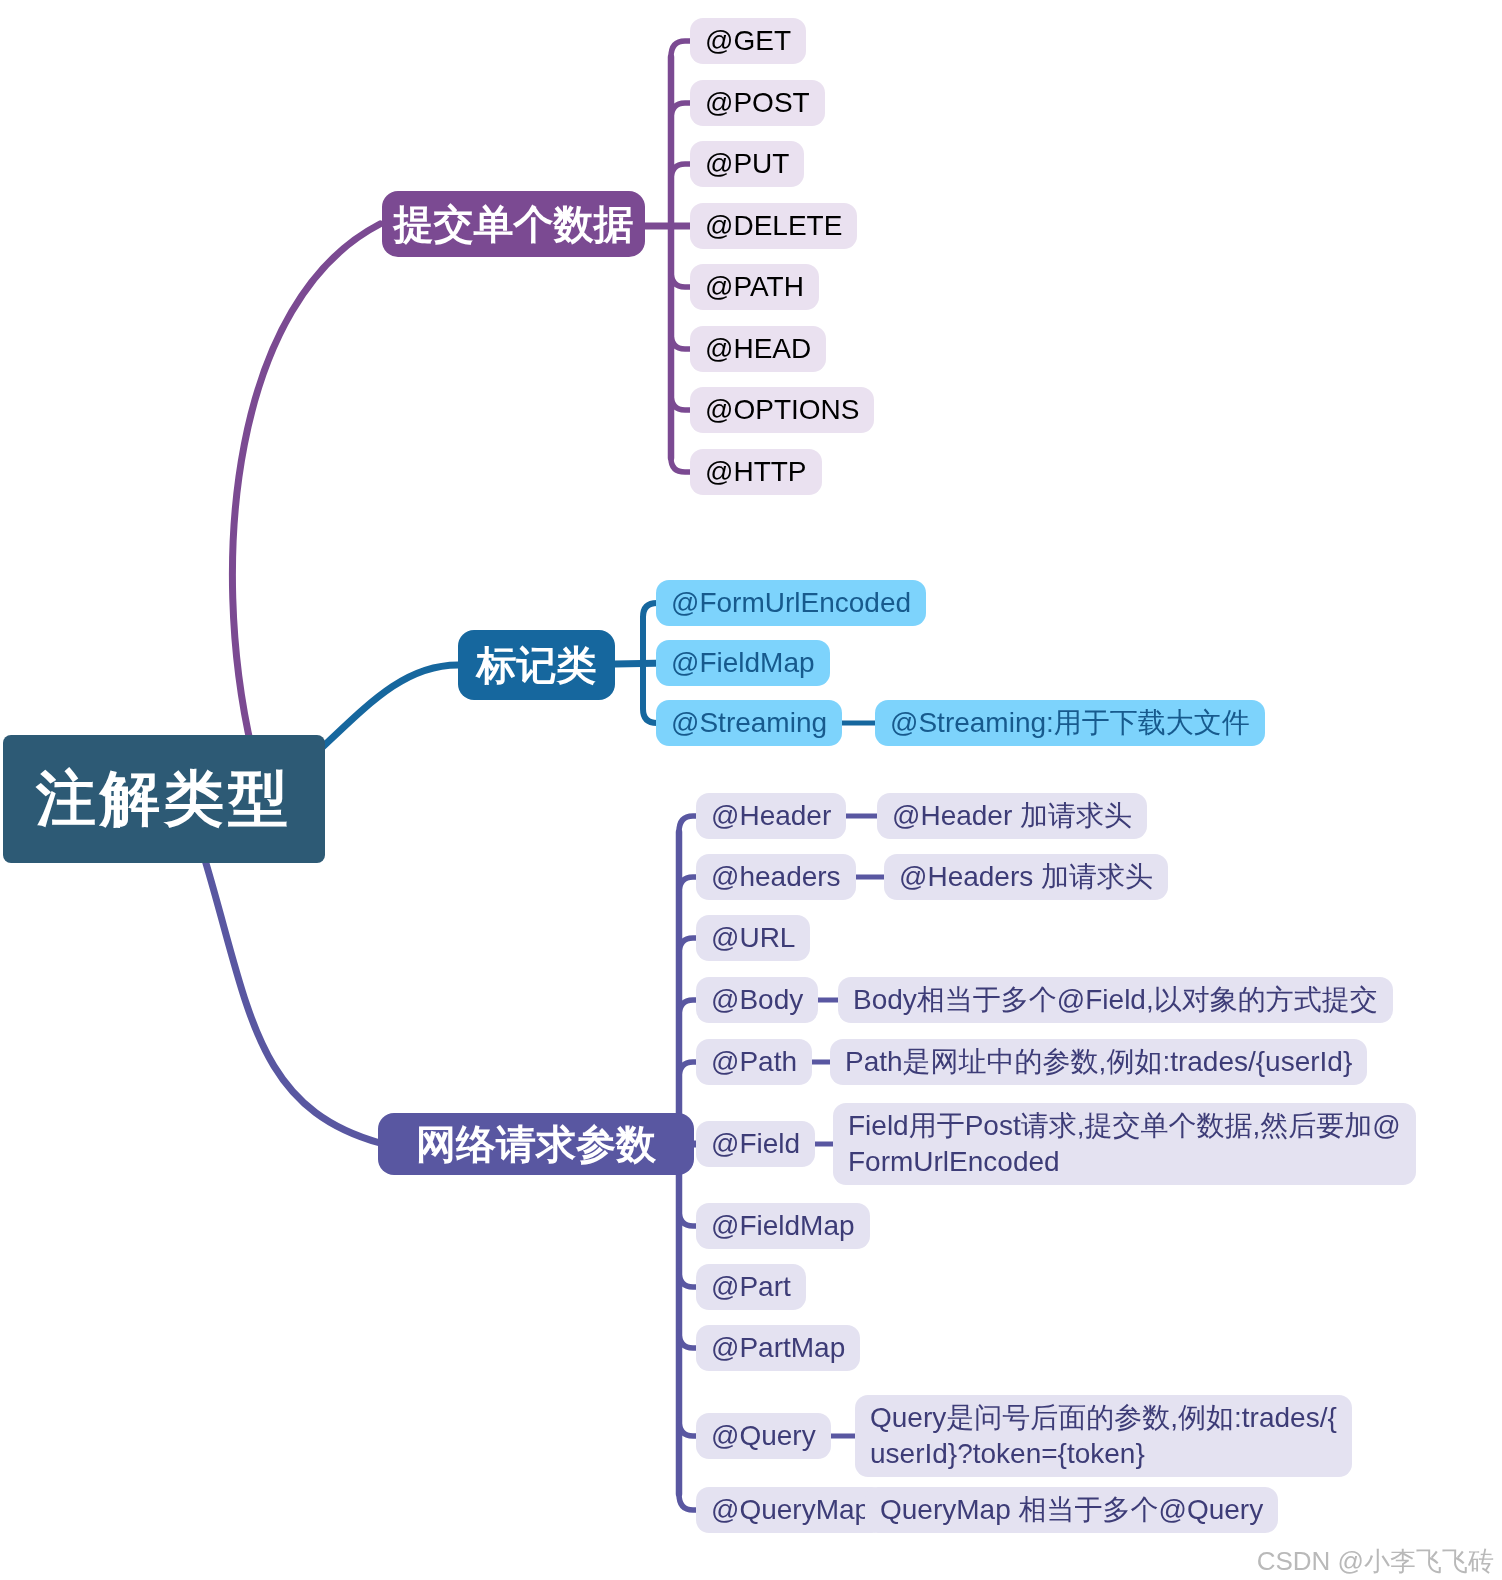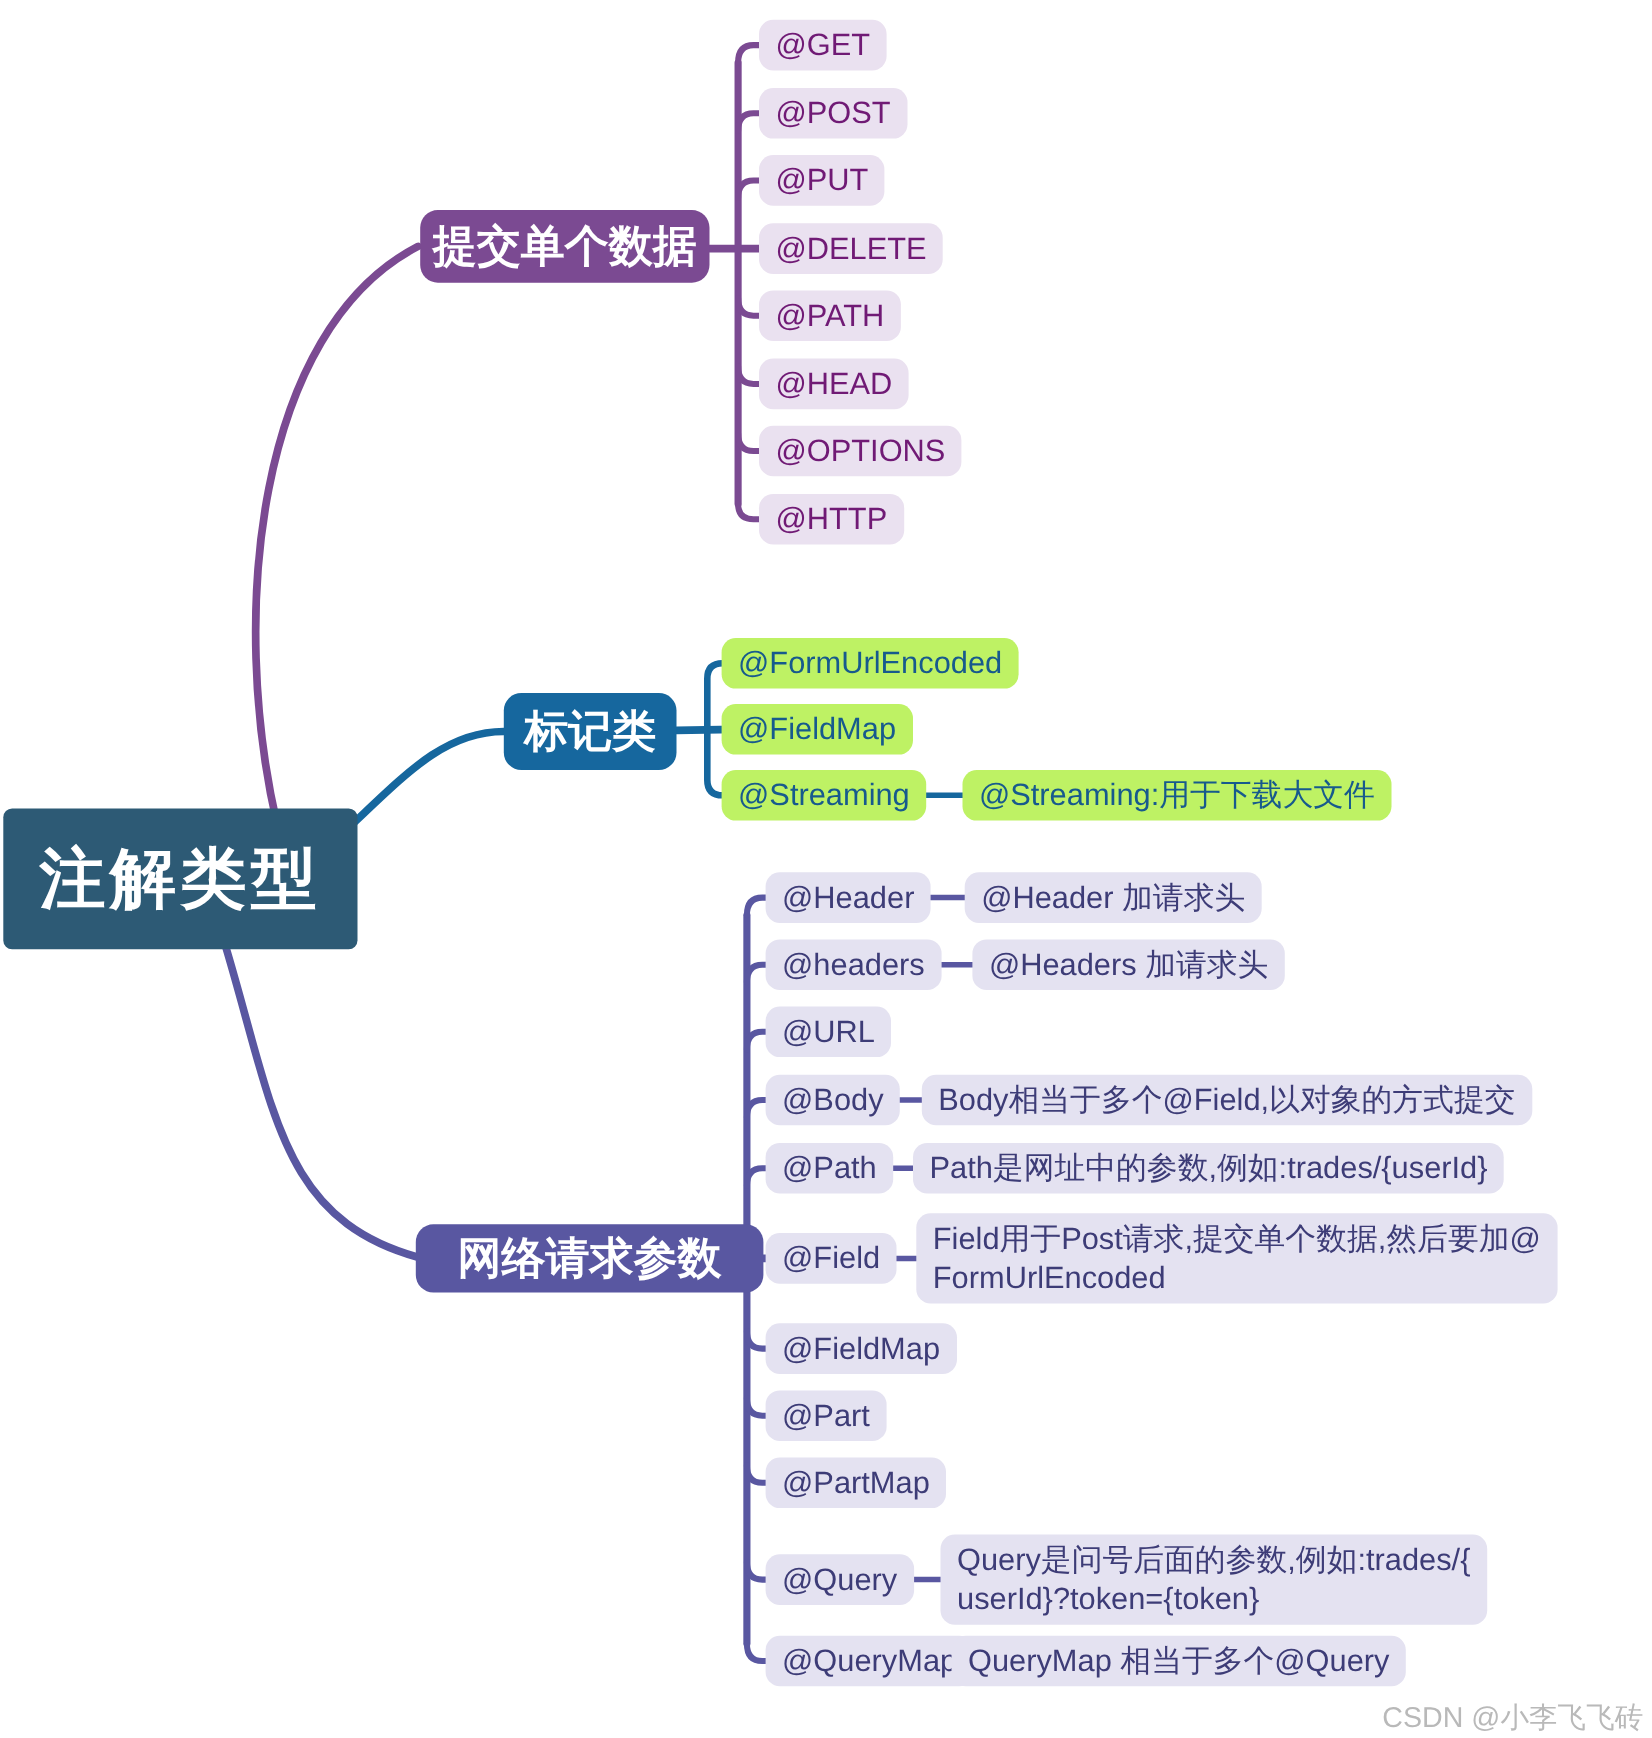--- a/index.html
+++ b/index.html
@@ -26,22 +26,22 @@
   .branch.method { background:#7b4a92; }
   .branch.marker { background:#16679e; }
   .branch.param  { background:#5957a1; }
 
   .leaf, .note {
     font-size:28px; border-radius:13px;
   }
   .leaf { height:46px; line-height:46px; padding:0 15px; }
   .note { padding:5px 15px; line-height:36px; white-space:pre-wrap; }
 
-  .tint-method { background:#eae1f0; color:#701a75; }
-  .tint-marker { background:#bef264; color:#175a8d; }
+  .tint-method { background:#eae1f0; color:#000000; }
+  .tint-marker { background:#7dd3fc; color:#175a8d; }
   .tint-param  { background:#e4e2f1; color:#3d3c77; }
 
   .watermark {
     position:absolute; right:8px; top:1544px;
     color:#b9b9b9; font-size:26px;
   }
 </style>
 </head>
 <body>
 

